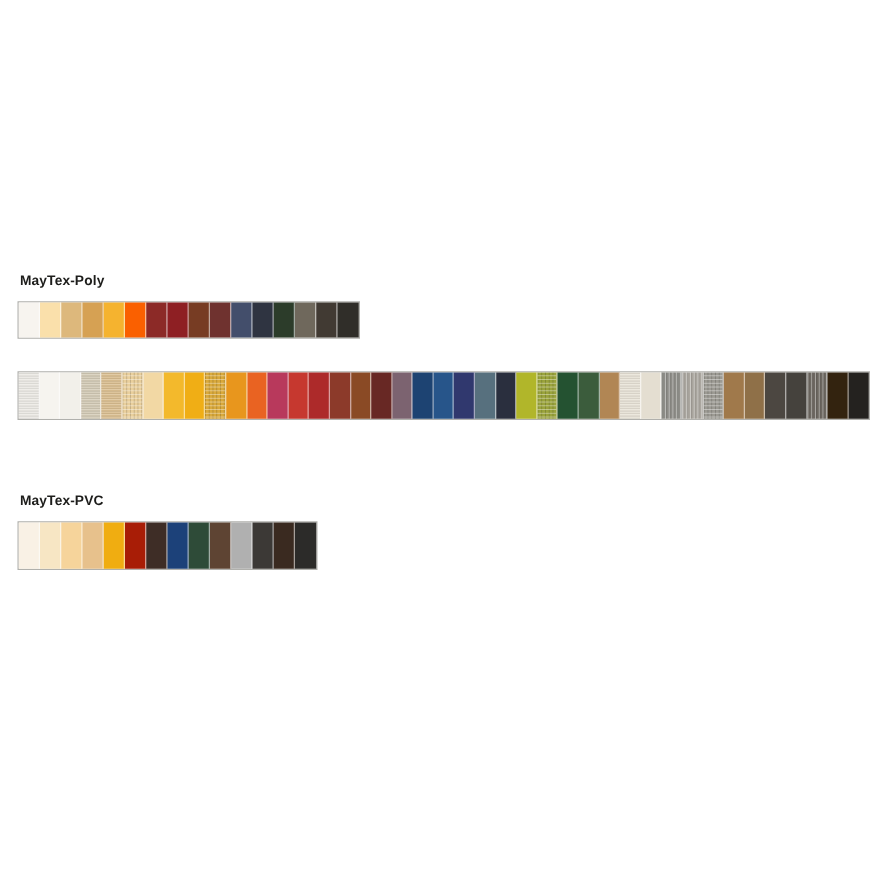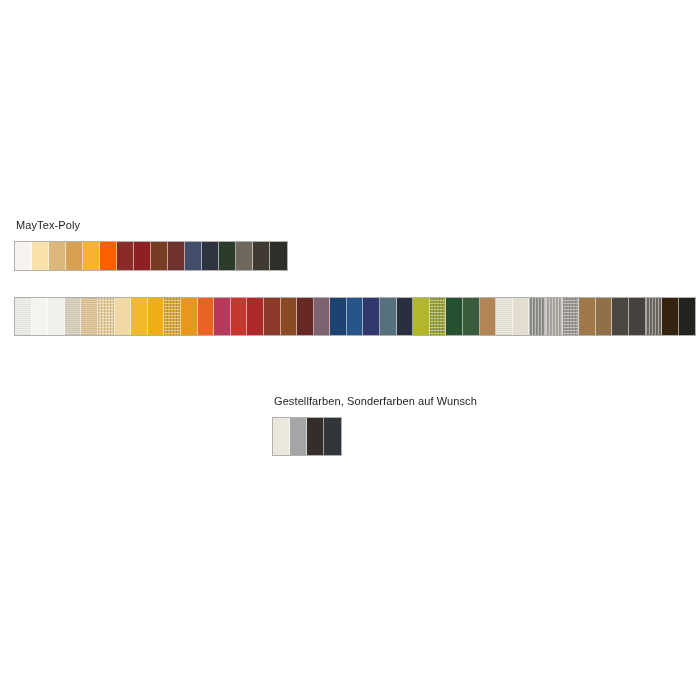--- a/index.html
+++ b/index.html
@@ -23,21 +23,21 @@
     background: #ffffff;
   }
 
   
   .swatch-group {
     position: absolute;
   }
 
   .group-label {
     font-size: 11px;
-    font-weight: normal;
+    font-weight: bold;
     color: #1d1d1b;
     letter-spacing: 0.1px;
     line-height: 13px;
     white-space: nowrap;
     margin: 0 0 9px 2px;
   }
 
   .swatch-row {
     display: flex;
     flex-direction: row;
@@ -155,24 +155,34 @@
         <div class="swatch" title="tobacco-brown" style="background-color: rgb(160, 121, 75);"></div>
         <div class="swatch" title="chestnut-brown" style="background-color: rgb(143, 112, 72);"></div>
         <div class="swatch" title="charcoal-grey" style="background-color: rgb(76, 71, 65);"></div>
         <div class="swatch" title="graphite" style="background-color: rgb(69, 66, 61);"></div>
         <div class="swatch tex-stripe" title="pinstripe-grey" style="background-color: rgb(109, 104, 97);"></div>
         <div class="swatch" title="espresso-brown" style="background-color: rgb(51, 35, 15);"></div>
         <div class="swatch" title="near-black" style="background-color: rgb(36, 34, 31);"></div>
       </div>
   </div>
 
-
-  <div class="swatch-group" id="group-gestell" style="left:272px; top:395px;">
-    <div class="group-label">Gestellfarben, Sonderfarben auf Wunsch</div>
-    <div class="swatch-row" id="row-gestell">
-        <div class="swatch" title="ivory-white" style="background-color: rgb(234, 231, 221);"></div>
-        <div class="swatch" title="medium-grey" style="background-color: rgb(165, 165, 165);"></div>
-        <div class="swatch" title="dark-brown" style="background-color: rgb(53, 45, 41);"></div>
-        <div class="swatch" title="anthracite" style="background-color: rgb(50, 54, 58);"></div>
+  <div class="swatch-group" id="group-pvc" style="left:14px; top:395px;">
+    <div class="group-label">MayTex-PVC</div>
+    <div class="swatch-row" id="row-pvc">
+        <div class="swatch" title="cream-white" style="background-color: rgb(249, 241, 229);"></div>
+        <div class="swatch" title="vanilla" style="background-color: rgb(247, 230, 196);"></div>
+        <div class="swatch" title="light-apricot" style="background-color: rgb(246, 212, 155);"></div>
+        <div class="swatch" title="warm-sand" style="background-color: rgb(231, 193, 140);"></div>
+        <div class="swatch" title="golden-yellow" style="background-color: rgb(240, 173, 17);"></div>
+        <div class="swatch" title="signal-red" style="background-color: rgb(168, 29, 6);"></div>
+        <div class="swatch" title="dark-chocolate" style="background-color: rgb(62, 45, 38);"></div>
+        <div class="swatch" title="royal-blue" style="background-color: rgb(28, 65, 121);"></div>
+        <div class="swatch" title="pine-green" style="background-color: rgb(46, 75, 56);"></div>
+        <div class="swatch" title="walnut-brown" style="background-color: rgb(94, 68, 51);"></div>
+        <div class="swatch" title="light-grey" style="background-color: rgb(176, 176, 176);"></div>
+        <div class="swatch" title="charcoal-grey" style="background-color: rgb(60, 57, 54);"></div>
+        <div class="swatch" title="dark-brown" style="background-color: rgb(58, 42, 32);"></div>
+        <div class="swatch" title="near-black" style="background-color: rgb(44, 43, 41);"></div>
       </div>
   </div>
+
 
 </div>
 
 </body></html>

